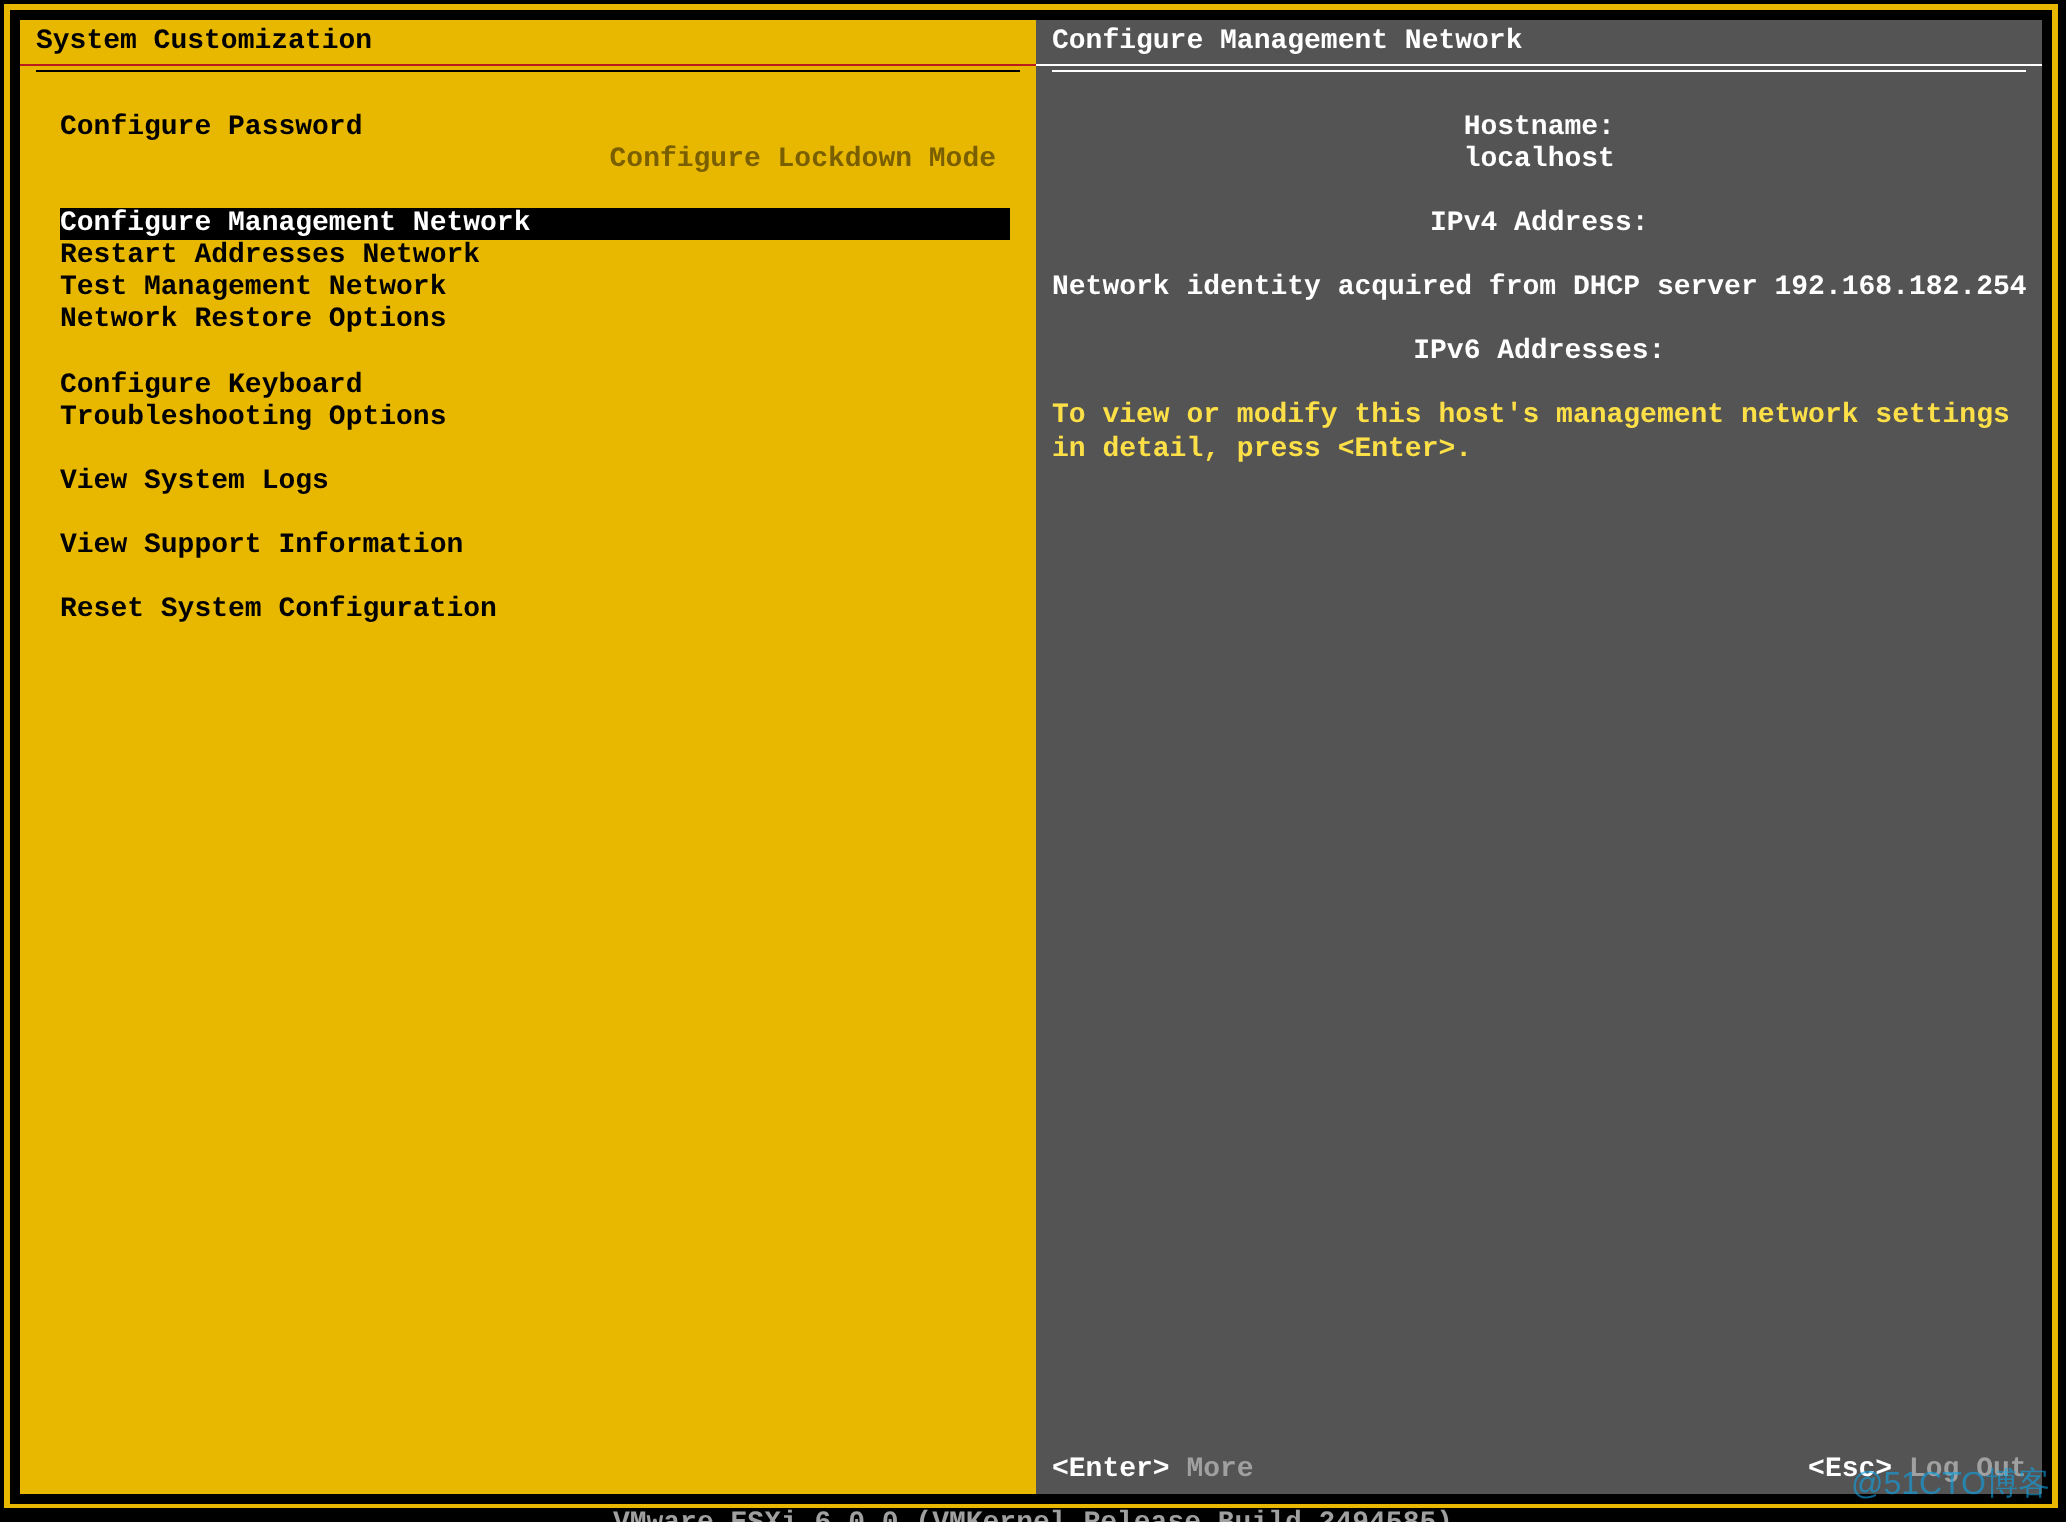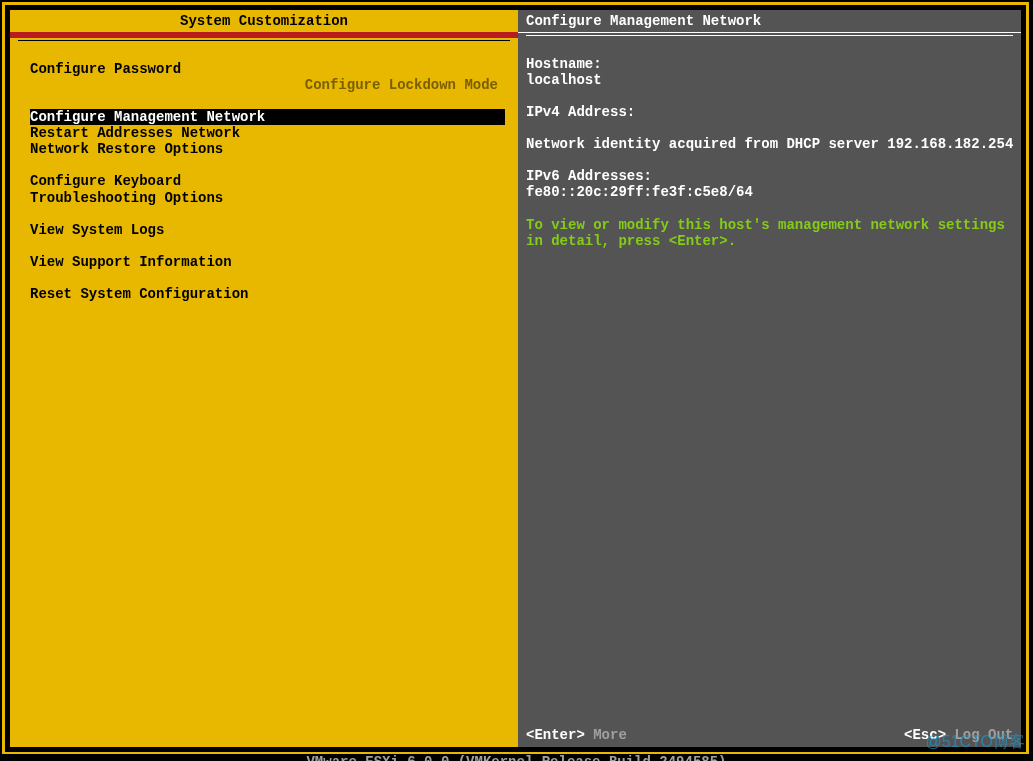--- a/index.html
+++ b/index.html
@@ -31,23 +31,22 @@
       display: flex;
       flex-direction: column;
       border: 2px solid #000;
       border-right: none;
       margin: 3px 0 3px 3px;
     }
     .left-header {
       color: #000;
       font-weight: bold;
       padding: 3px 8px;
-      border-bottom: 6px solid #b91c1c;
+      border-bottom: 1px solid #b91c1c;
       margin-bottom: 2px;
-      text-align: center;
     }
     .left-body {
       padding: 20px 20px;
       flex: 1;
     }
     .menu-group {
       margin-bottom: 16px;
     }
     .menu-item {
       padding: 0px 0;
@@ -90,23 +89,24 @@
       flex: 1;
       color: #fff;
       font-weight: bold;
       line-height: 1.15;
     }
     .info-block {
       margin-bottom: 16px;
     }
     .info-line {
       white-space: pre;
+      text-align: center;
     }
     .hint-text {
-      color: #84cc16;
+      color: #fde047;
       margin-top: 4px;
     }
     .bottom-bar {
       position: absolute;
       bottom: 4px;
       left: 8px;
       right: 8px;
       color: #fff;
       font-weight: bold;
       display: flex;
@@ -158,20 +158,21 @@
     <div class="left-inner-rule"></div>
     <div class="left-body">
 
     <div class="menu-group">
           <div class="menu-item">Configure Password</div>
           <div class="menu-item dimmed">Configure Lockdown Mode</div>
         </div>
         <div class="menu-group">
           <div class="menu-item selected">Configure Management Network</div>
           <div class="menu-item">Restart Addresses Network</div>
+          <div class="menu-item">Test Management Network</div>
           <div class="menu-item">Network Restore Options</div>
         </div>
         <div class="menu-group">
           <div class="menu-item">Configure Keyboard</div>
           <div class="menu-item">Troubleshooting Options</div>
         </div>
         <div class="menu-group">
           <div class="menu-item">View System Logs</div>
         </div>
         <div class="menu-group">
@@ -192,21 +193,20 @@
         <div class="info-line">localhost</div>
       </div>
       <div class="info-block">
         <div class="info-line">IPv4 Address:</div>
       </div>
       <div class="info-block">
         <div class="info-line">Network identity acquired from DHCP server 192.168.182.254</div>
       </div>
       <div class="info-block">
         <div class="info-line">IPv6 Addresses:</div>
-        <div class="info-line">fe80::20c:29ff:fe3f:c5e8/64</div>
       </div>
       <div class="hint-text">To view or modify this host's management network settings in detail, press &lt;Enter&gt;.</div>
     </div>
     <div class="bottom-bar">
       <span>
         <span>&lt;Enter&gt;</span><span class="hint-label"> More</span>
       </span>
       <span>
         <span>&lt;Esc&gt;</span><span class="hint-label"> Log Out</span>
       </span>

